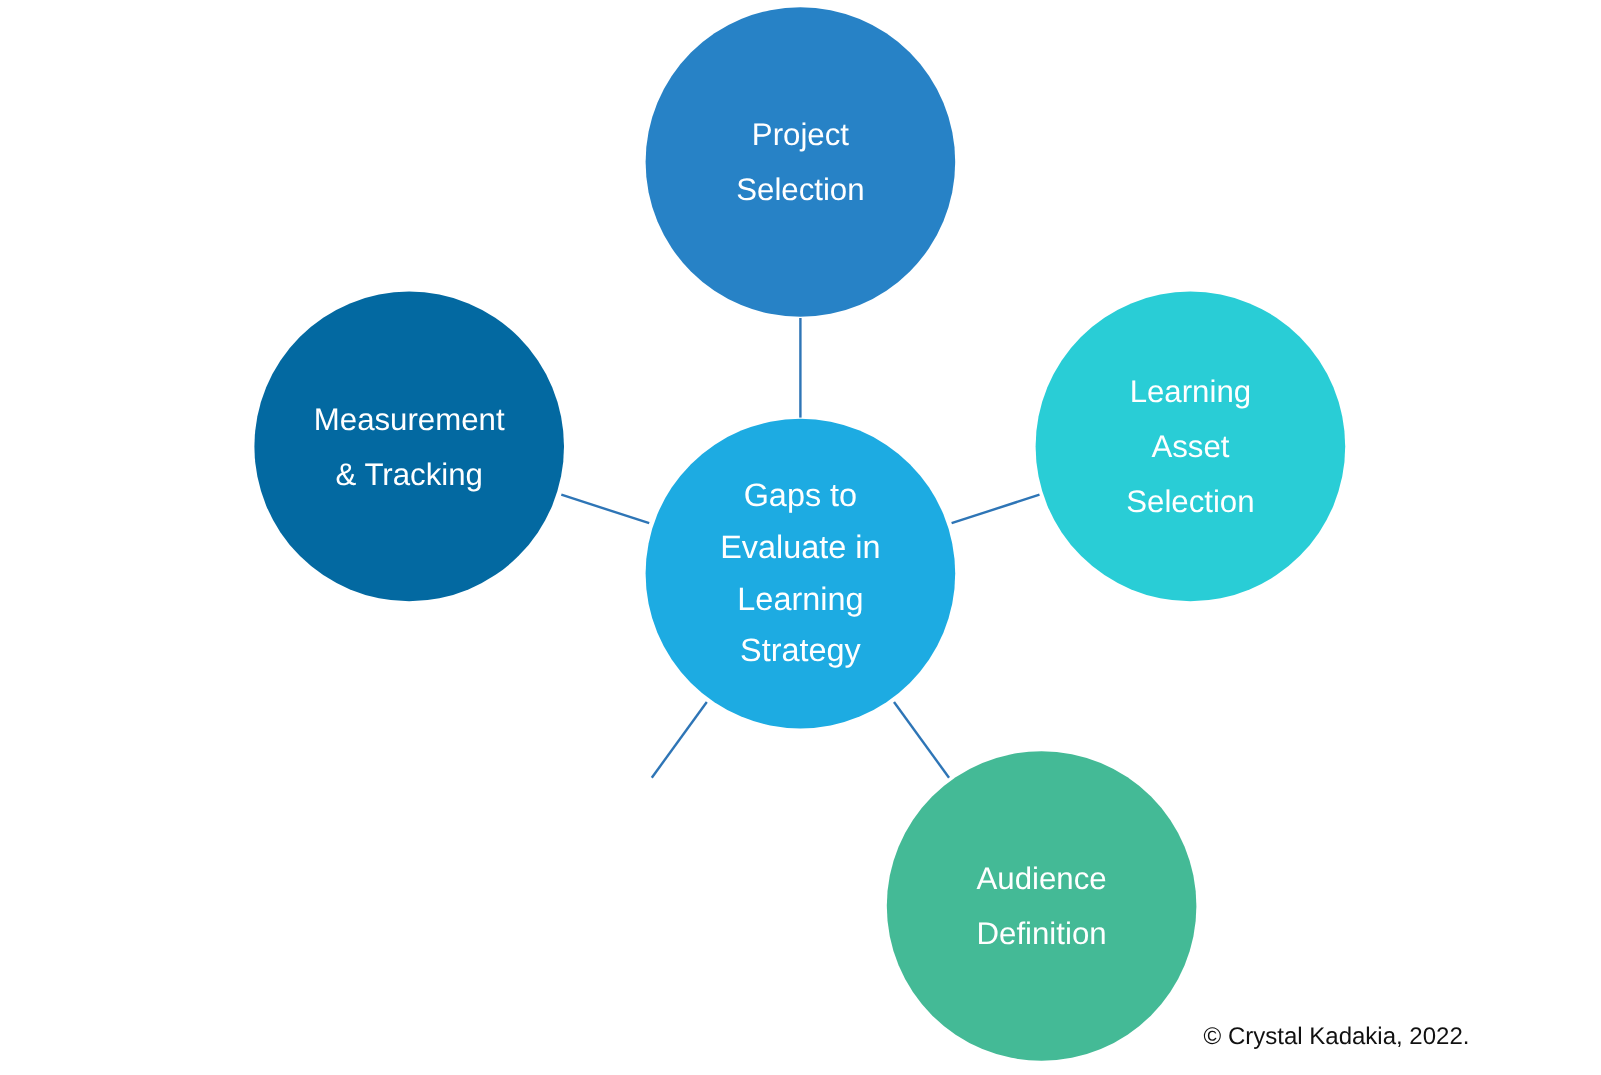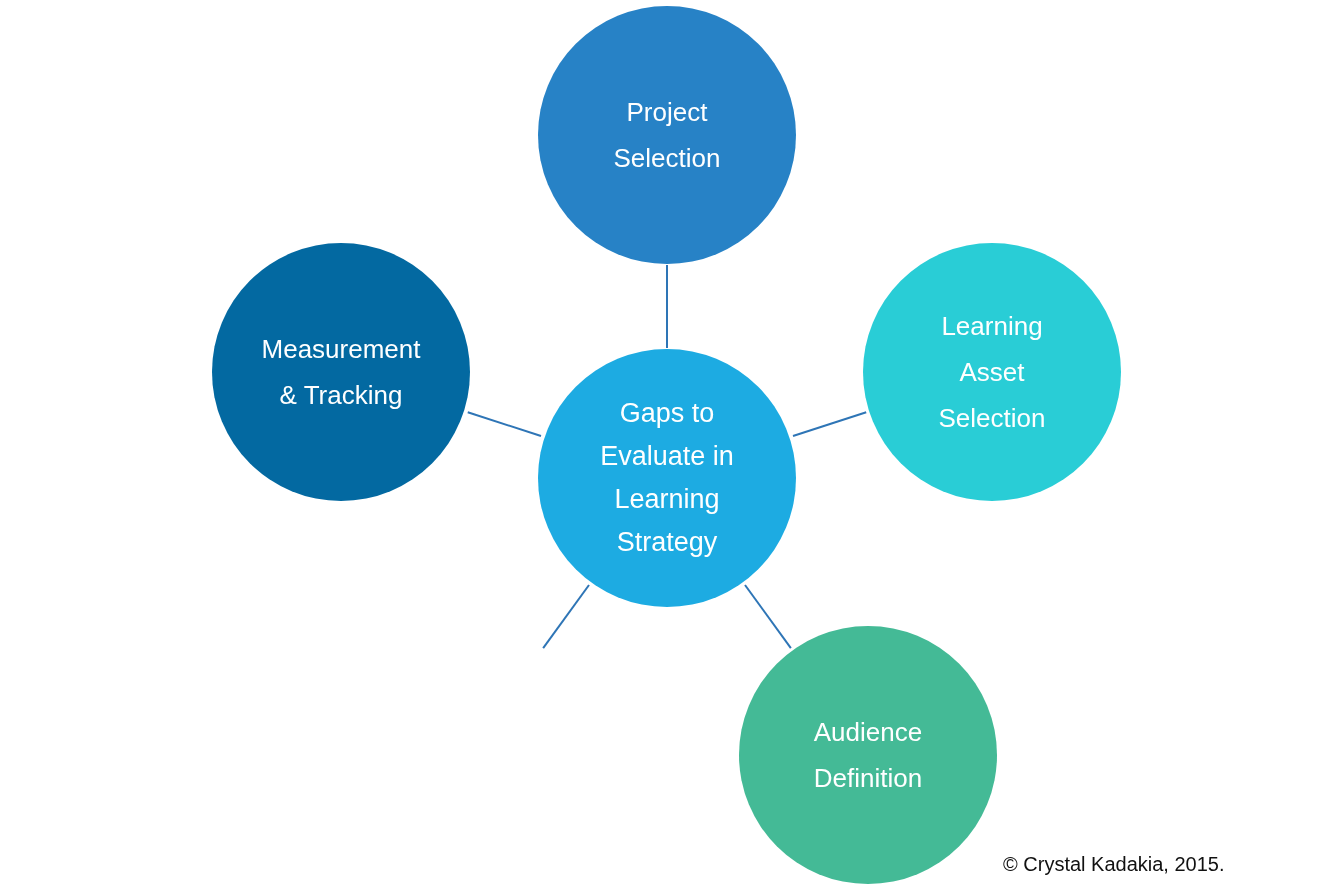--- a/index.html
+++ b/index.html
@@ -45,13 +45,13 @@
   <div class="node" style="left: 739px; top: 626px; background: rgb(68, 186, 150);">
     <span class="node-label">Audience
 Definition</span>
   </div>
   <div class="node" style="left: 212px; top: 243px; background: #0369a1;">
     <span class="node-label">Measurement
 &amp; Tracking</span>
   </div>
 </div>
 
-<div class="copyright">© Crystal Kadakia, 2015.</div>
+<div class="copyright">© Crystal Kadakia, 2022.</div>
 
 </body></html>

